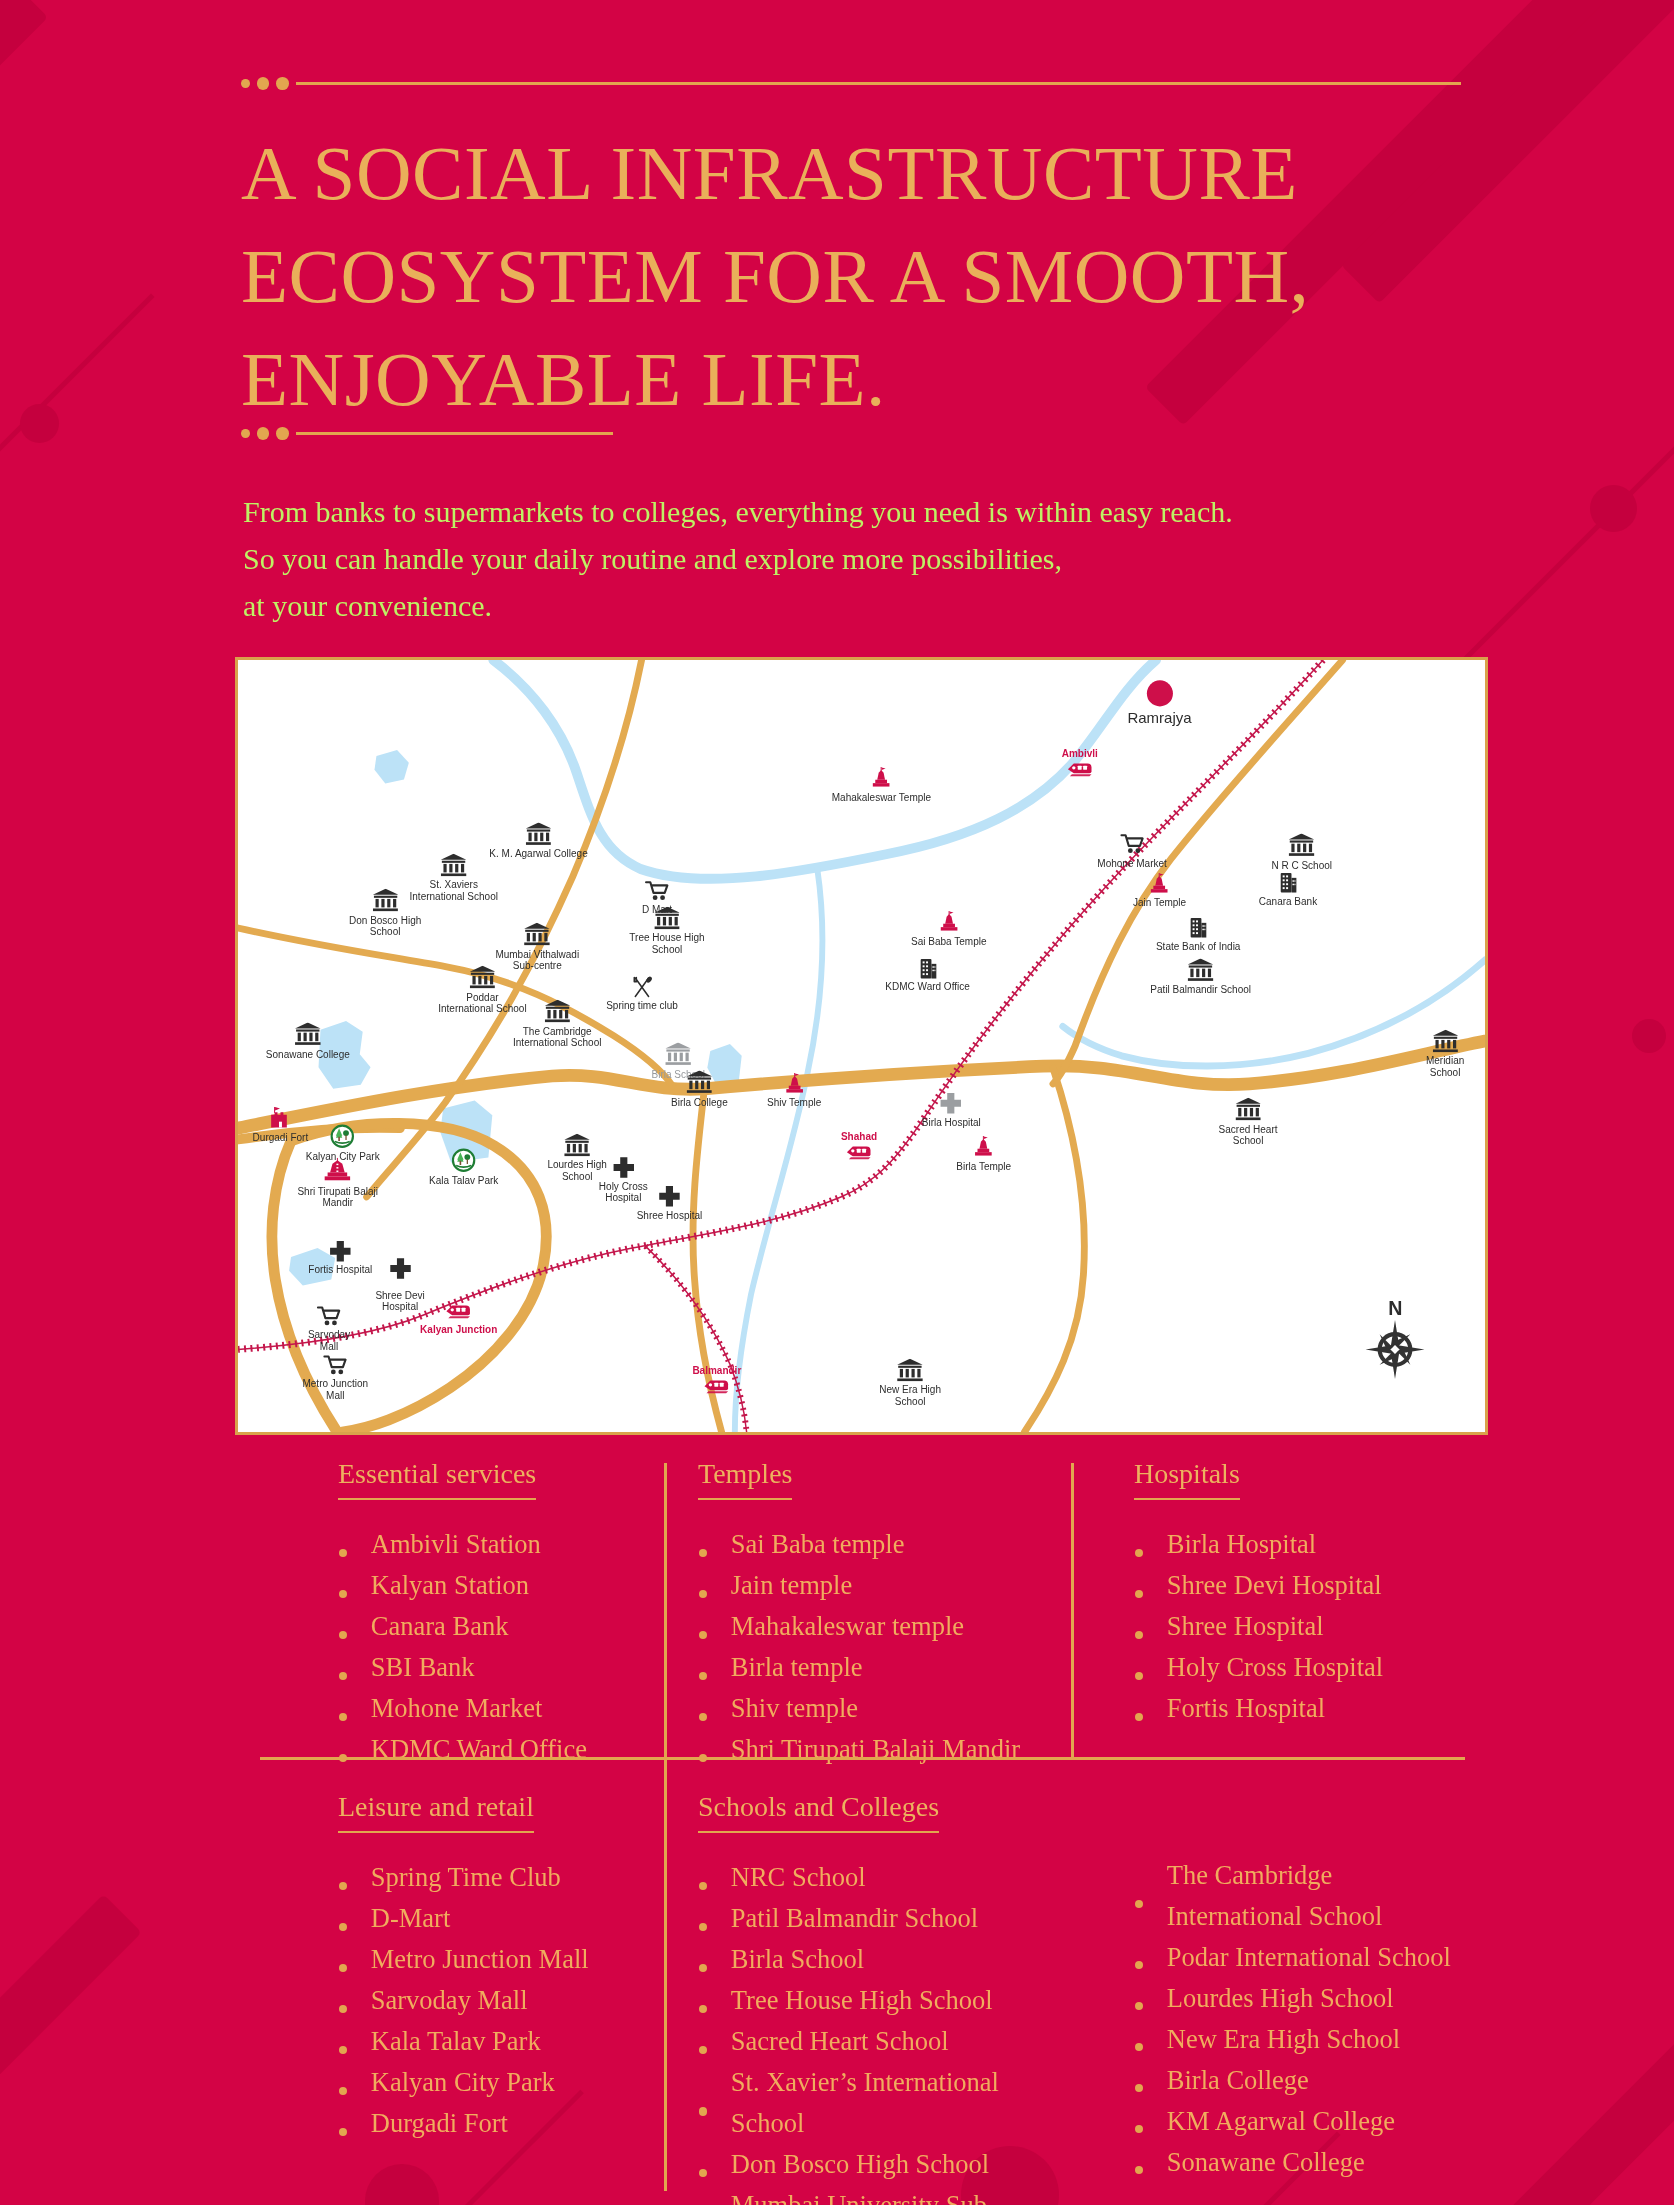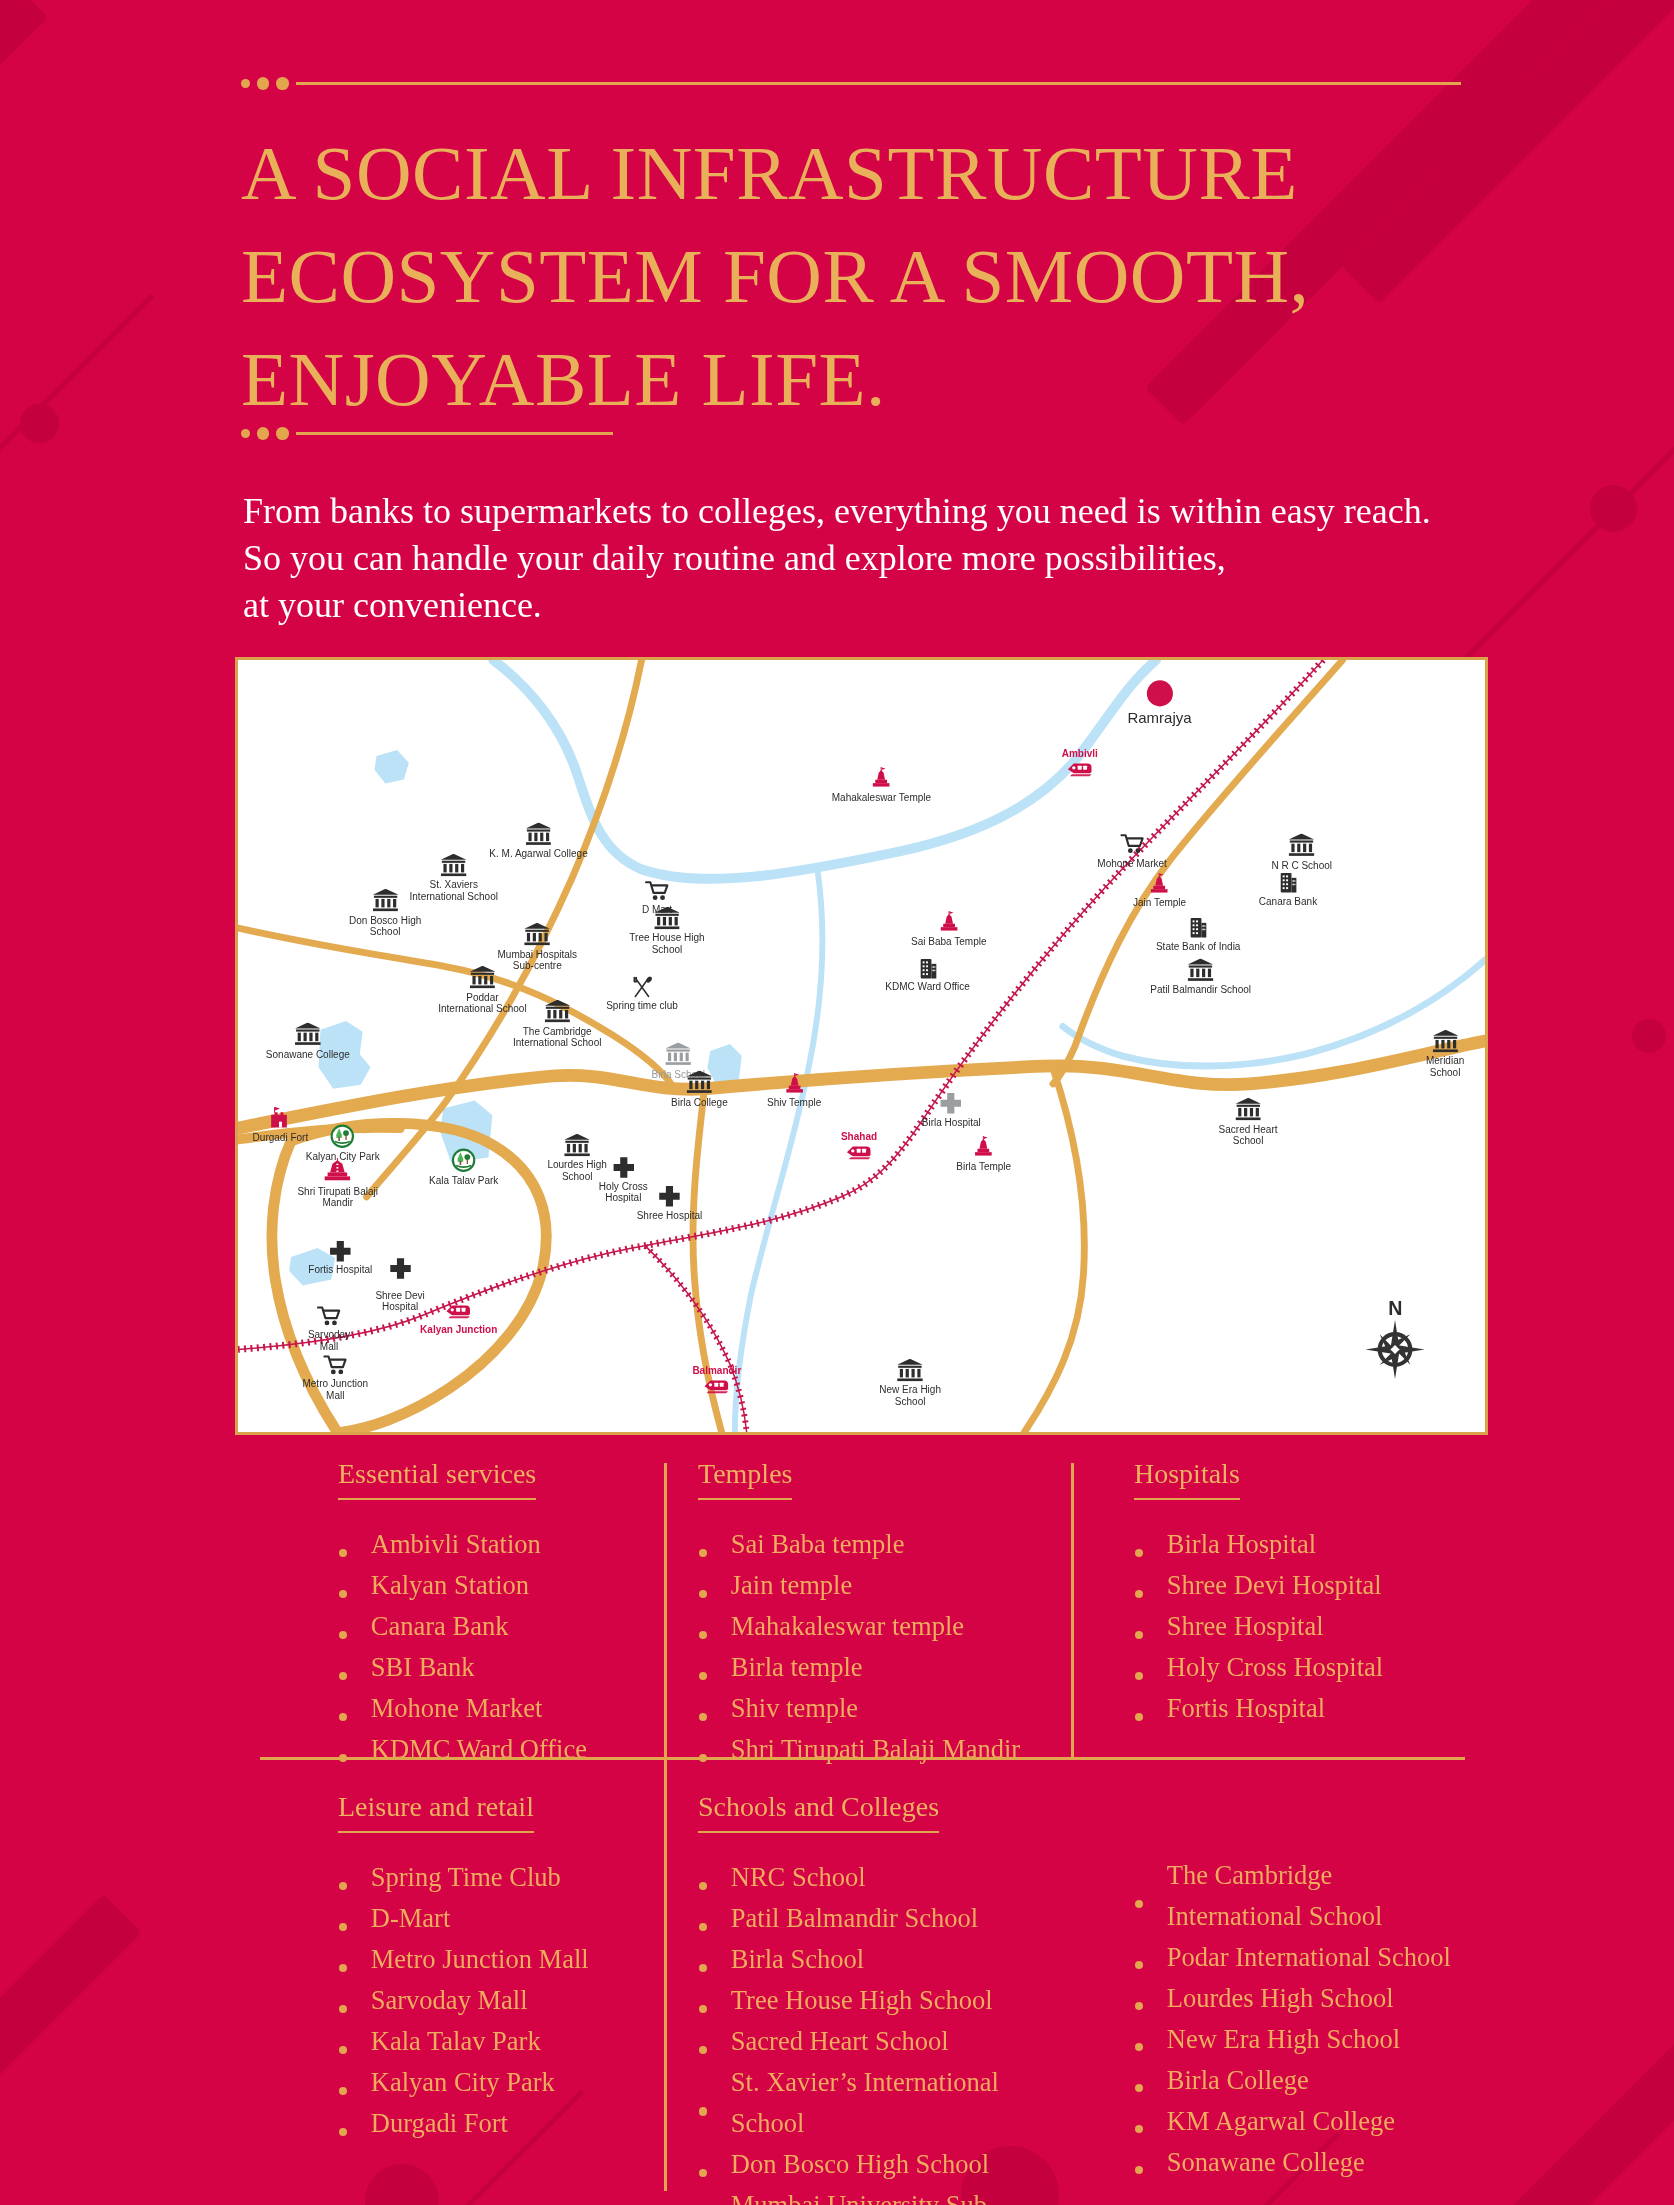--- a/index.html
+++ b/index.html
@@ -11,21 +11,21 @@
   .thin{width:4.9px;height:441px;transform:rotate(45deg);}
   .pdot{border-radius:50%;}
   
   .ornament{position:absolute;left:241px;display:flex;align-items:center;}
   .orn-dot{background:#E2A64F;border-radius:50%;margin-right:6.9px;}
   .orn-line{height:3.4px;background:#E2A64F;flex:1;}
   
   #headline{position:absolute;left:241px;top:122px;width:1284px;
             font-size:77px;line-height:103px;color:#E9B05A;letter-spacing:0.5px;}
   #intro{position:absolute;left:243px;top:488px;width:1274px;
-         font-size:36px;line-height:47px;color:#ffffff;}
+         font-size:30px;line-height:47px;color:#bef264;}
   
   #map{position:absolute;left:235px;top:657px;width:1253px;height:778px;
        background:#ffffff;border:3.9px solid #D9A24B;box-sizing:border-box;}
   #map svg.base{position:absolute;left:0;top:0;width:100%;height:100%;}
   .marker{position:absolute;transform:translate(-50%,-50%);display:flex;flex-direction:column;
           align-items:center;z-index:3;}
   .m-label{font-family:"Liberation Sans",sans-serif;font-size:10px;line-height:1.15;
            color:#2d2d2d;text-align:center;white-space:pre-line;margin-top:2px;}
   .m-label.gray{color:#96999c;}
   .m-label.crimson{color:#CE0F4A;font-weight:bold;}
@@ -308,21 +308,21 @@
             <g fill="#2d2d2d">
               <path d="M24 0 L48 11 H0 Z"></path>
               <rect x="2" y="13" width="44" height="4"></rect>
               <rect x="5" y="19" width="6" height="16"></rect>
               <rect x="16" y="19" width="6" height="16"></rect>
               <rect x="27" y="19" width="6" height="16"></rect>
               <rect x="38" y="19" width="6" height="16"></rect>
               <rect x="0" y="37" width="48" height="5"></rect>
             </g>
           </svg>
-          <div class="m-label ">Mumbai Hospitals
+          <div class="m-label ">Mumbai Vithalwadi
 Sub-centre</div>
         </div>
         <div class="marker" style="left: 34.4%; top: 35.1%; justify-content: center;">
           <svg width="25.5" height="23.5" viewBox="0 0 48 44">
             <g fill="#2d2d2d">
               <path d="M24 0 L48 11 H0 Z"></path>
               <rect x="2" y="13" width="44" height="4"></rect>
               <rect x="5" y="19" width="6" height="16"></rect>
               <rect x="16" y="19" width="6" height="16"></rect>
               <rect x="27" y="19" width="6" height="16"></rect>

